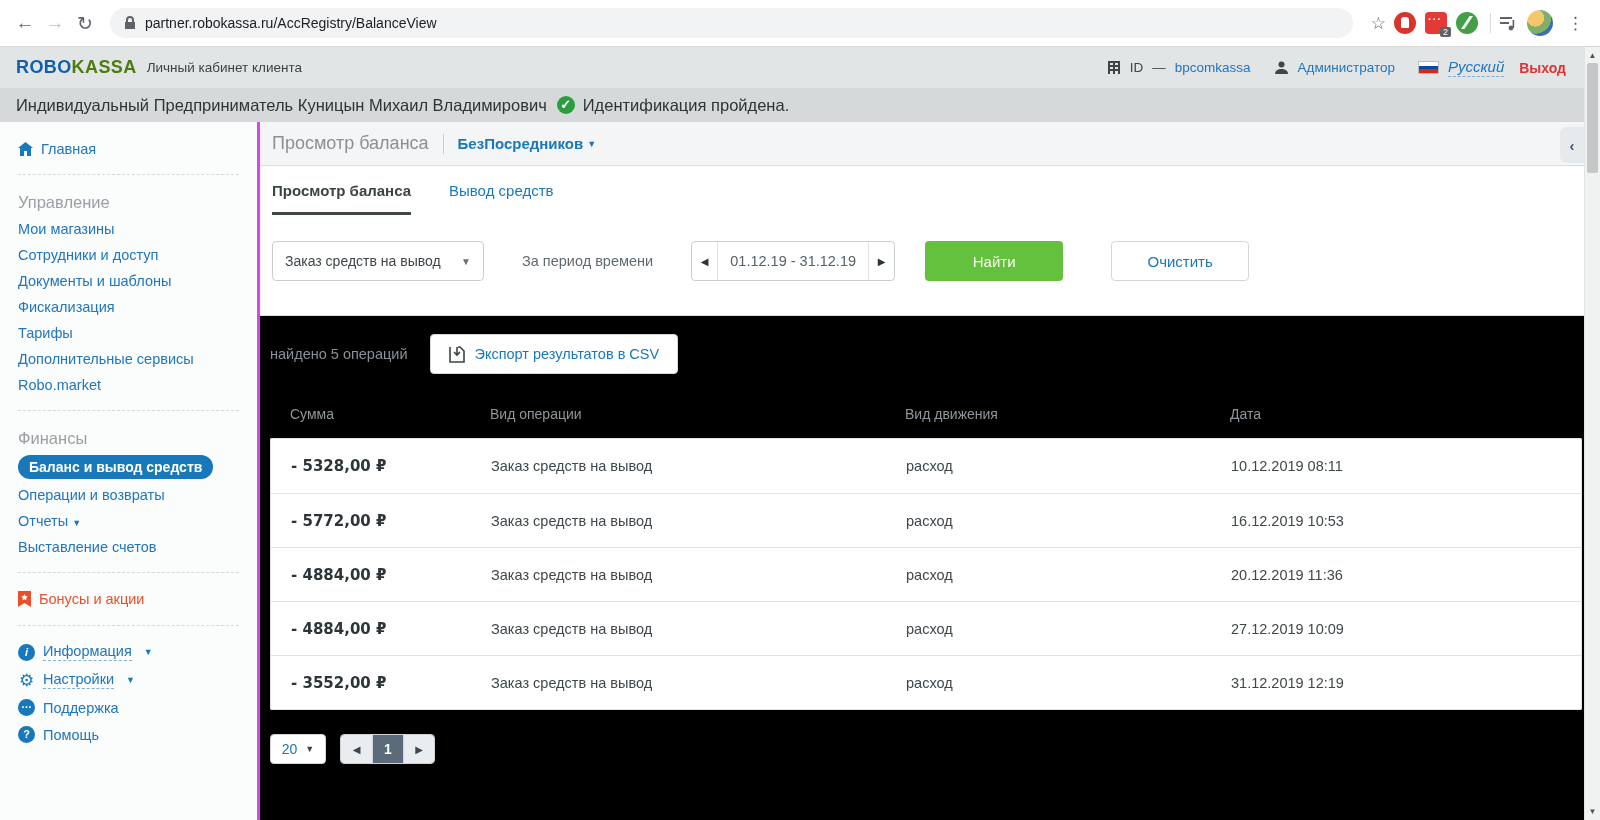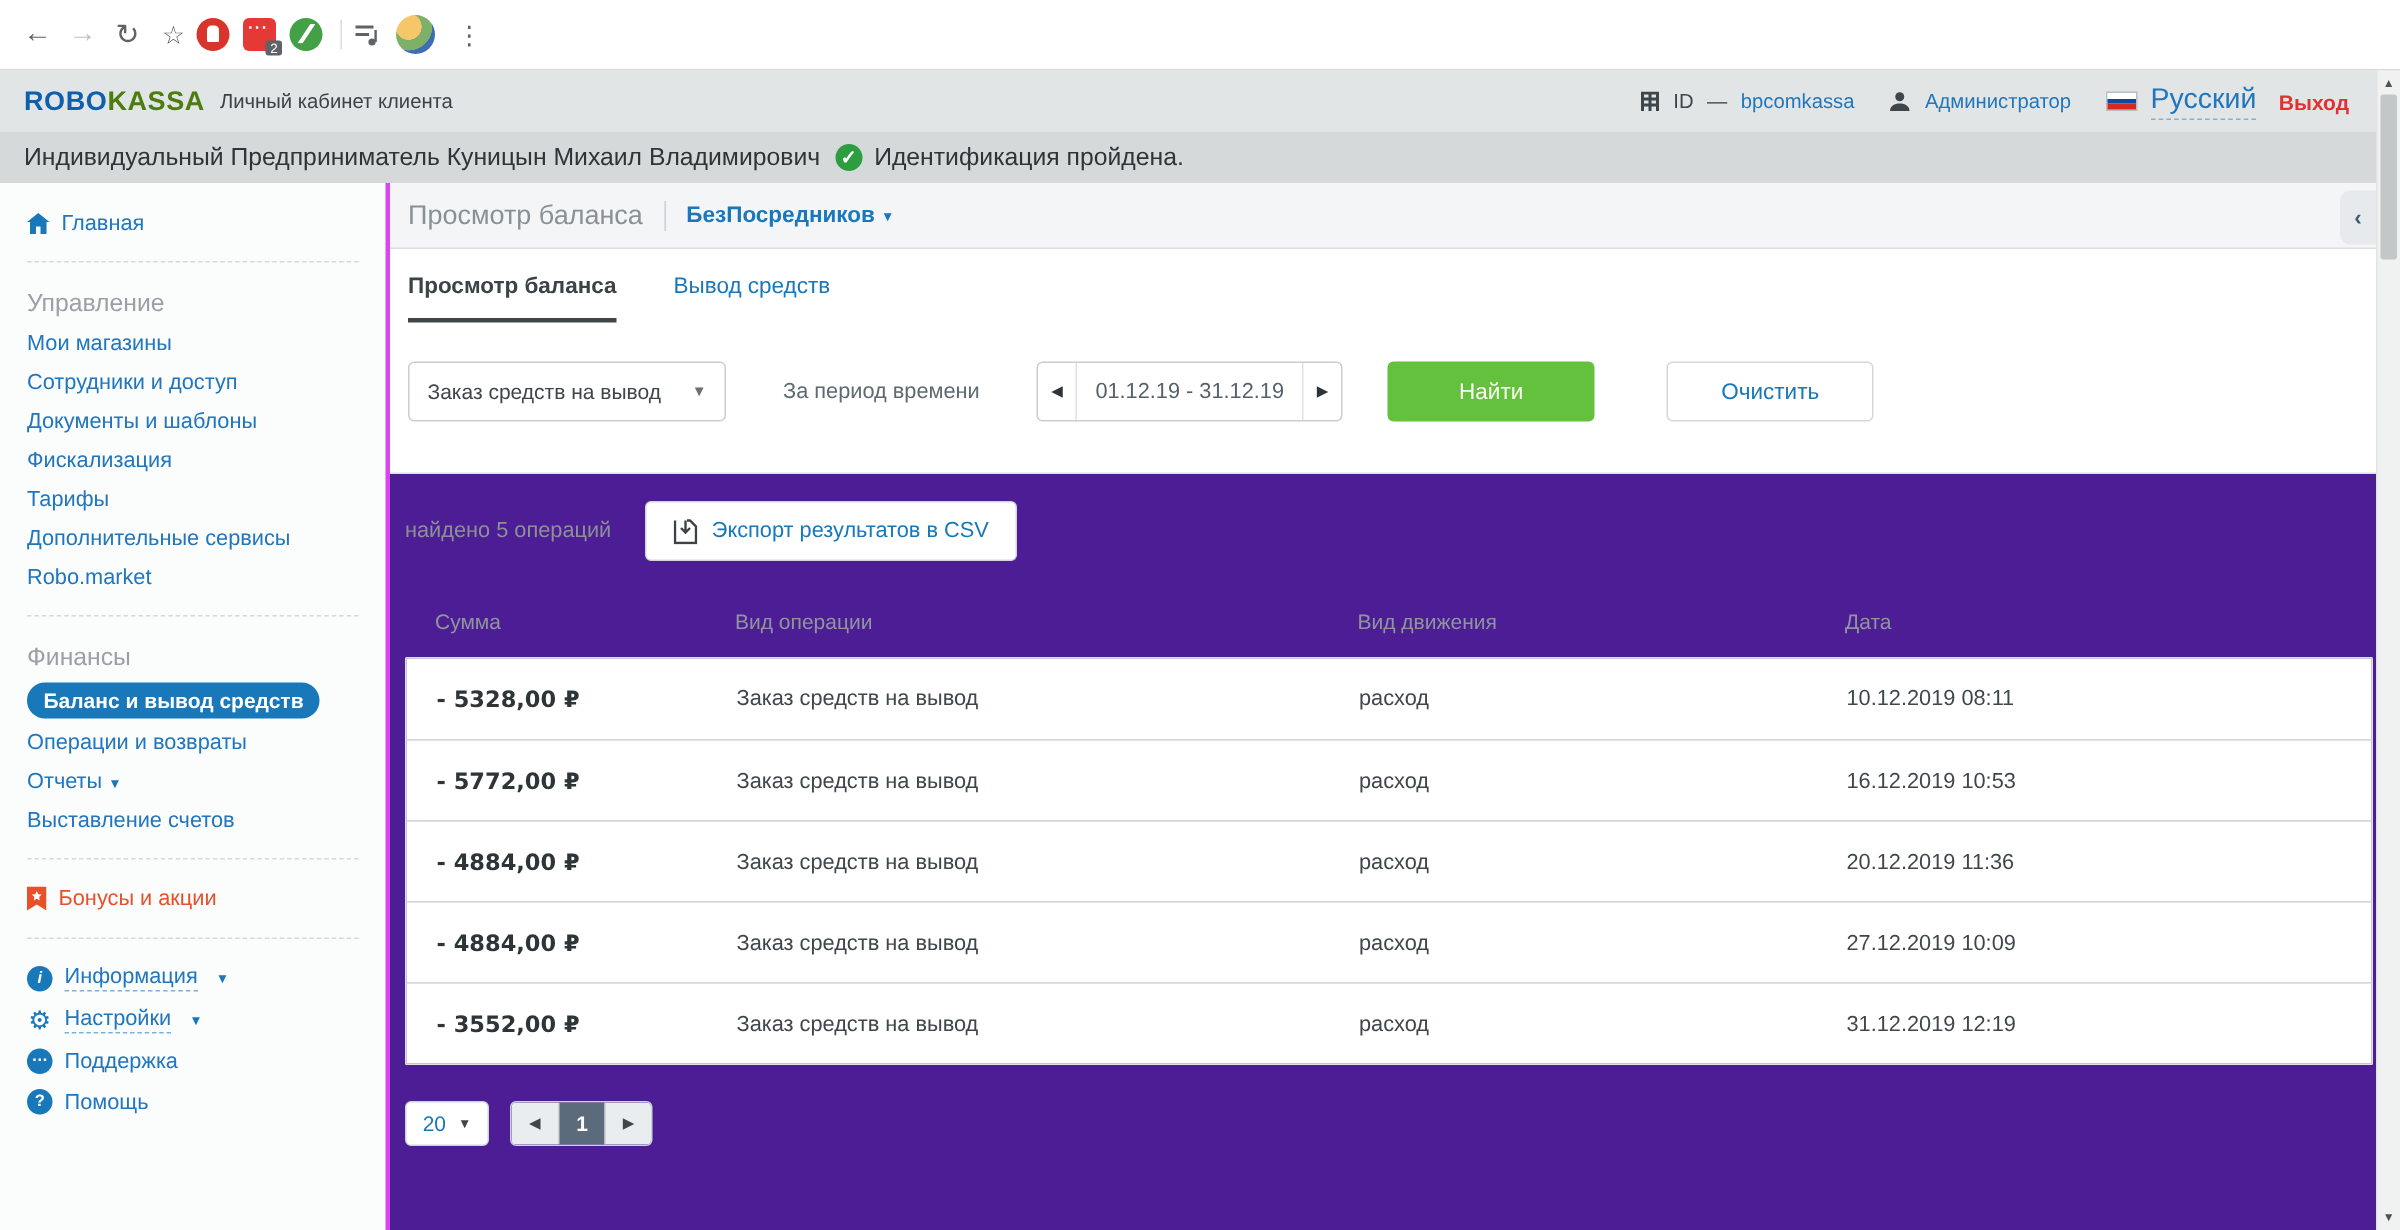--- a/index.html
+++ b/index.html
@@ -98,21 +98,21 @@
                 font-size:10px; cursor:pointer; }
   .date-arrow.l { border-right:1px solid #dfe2e4; }
   .date-arrow.r { border-left:1px solid #dfe2e4; }
   .date-value { width:150px; display:flex; align-items:center; justify-content:center;
                 color:#55606a; font-size:14.5px; cursor:text; }
   .btn-find { width:138px; height:40px; margin-left:30px; background:#63c13e; border:none; border-radius:4px;
               color:#fdfef2; font-size:15px; cursor:pointer; font-family:inherit; }
   .btn-clear { width:138px; height:40px; margin-left:48px; background:#fff; border:1px solid #d3d7d9;
                border-radius:4px; color:#1878ba; font-size:15px; cursor:pointer; font-family:inherit; }
 
-  .gray-zone { flex:1; background:#4c1d95; padding:18px 2px 0 10px; }
+  .gray-zone { flex:1; background:#000000; padding:18px 2px 0 10px; }
   .results-bar { display:flex; align-items:center; margin-bottom:16px; }
   .found-text { color:#8a9196; font-size:14.5px; }
   .btn-export { height:40px; margin-left:22px; background:#fff; border:1px solid #d3d7d9; border-radius:4px;
                 display:flex; align-items:center; gap:10px; padding:0 18px; color:#1878ba; font-size:14.5px;
                 cursor:pointer; font-family:inherit; }
 
   .tbl-head { display:grid; grid-template-columns:200px 415px 325px 1fr; padding:16px 0 16px 20px;
               color:#8f969b; font-size:14px; }
   .tbl-rows { border:1px solid #dfe2e4; border-radius:1px; }
   .tbl-row { display:grid; grid-template-columns:200px 415px 325px 1fr; align-items:center; height:54px;
@@ -143,20 +143,28 @@
 </style>
 </head>
 <body>
 
 <div class="page">
 
   <div class="chrome">
     <div class="nav-ic">←</div>
     <div class="nav-ic disabled">→</div>
     <div class="nav-ic">↻</div>
+    <div class="urlbar">
+      <span>
+        <svg width="12" height="14" viewBox="0 0 12 14">
+            <path d="M2 6V4a4 4 0 0 1 8 0v2h1v7H1V6h1zm2 0h4V4a2 2 0 0 0-4 0v2z" fill="#5f6368"></path>
+          </svg>
+      </span>
+      <span class="url-text">partner.robokassa.ru/AccRegistry/BalanceView</span>
+    </div>
     <div class="star">☆</div>
     <div class="ext">
       <div class="ext-ic ext-hand"></div>
       <div class="ext-ic ext-card">
         <span class="ext-badge">2</span>
       </div>
       <div class="ext-ic ext-green"></div>
     </div>
     <div class="chrome-sep"></div>
     <div class="playlist-ic">
@@ -188,21 +196,21 @@
             <circle cx="7.5" cy="4.5" r="3" fill="#3f464a"></circle>
             <path d="M1 14c0-3.3 2.9-5 6.5-5s6.5 1.7 6.5 5H1z" fill="#3f464a"></path>
           </svg>
       </span>
       <span class="hdr-link">Администратор</span>
       <span class="flag" style="margin-left:14px;">
           <i></i>
           <i></i>
           <i></i>
         </span>
-      <span class="hdr-link dashed-u" style="font-size:19px;">Русский</span>
+      <span class="hdr-link dashed-u" style="font-size:15px;font-style:italic;">Русский</span>
       <span class="exit">Выход</span>
     </div>
   </div>
 
   <div class="banner">
     <span>Индивидуальный Предприниматель Куницын Михаил Владимирович</span>
     <span class="check-badge">✓</span>
     <span>Идентификация пройдена.</span>
   </div>
 

